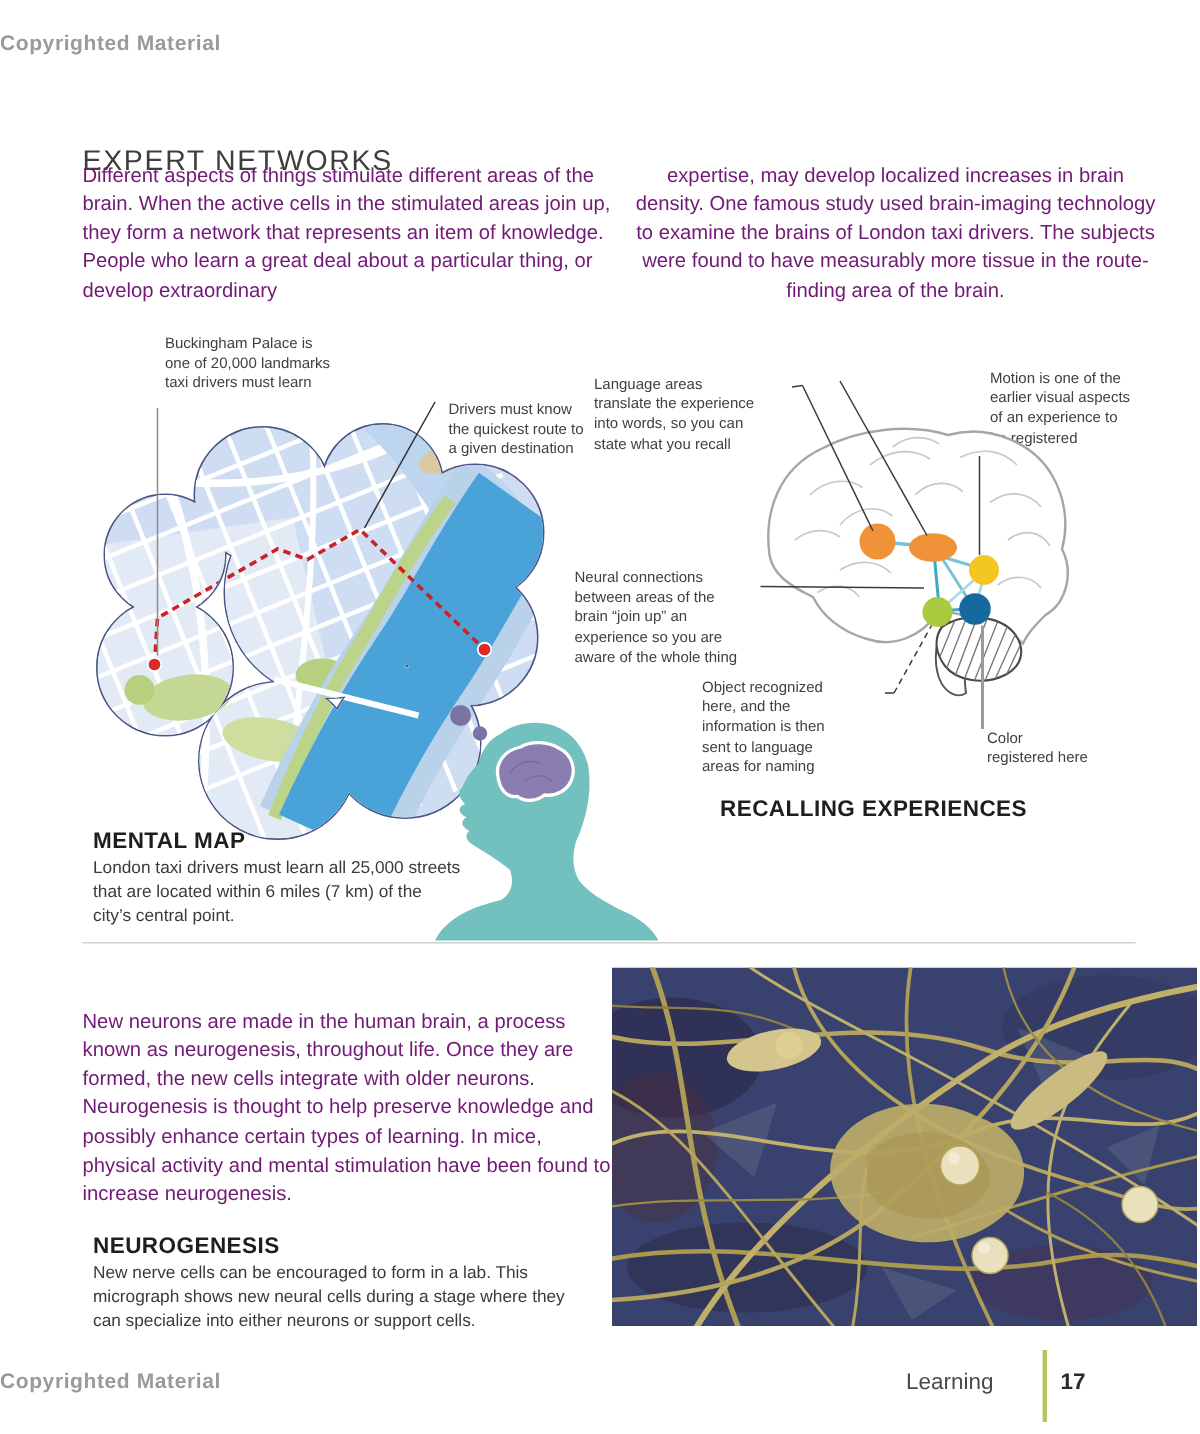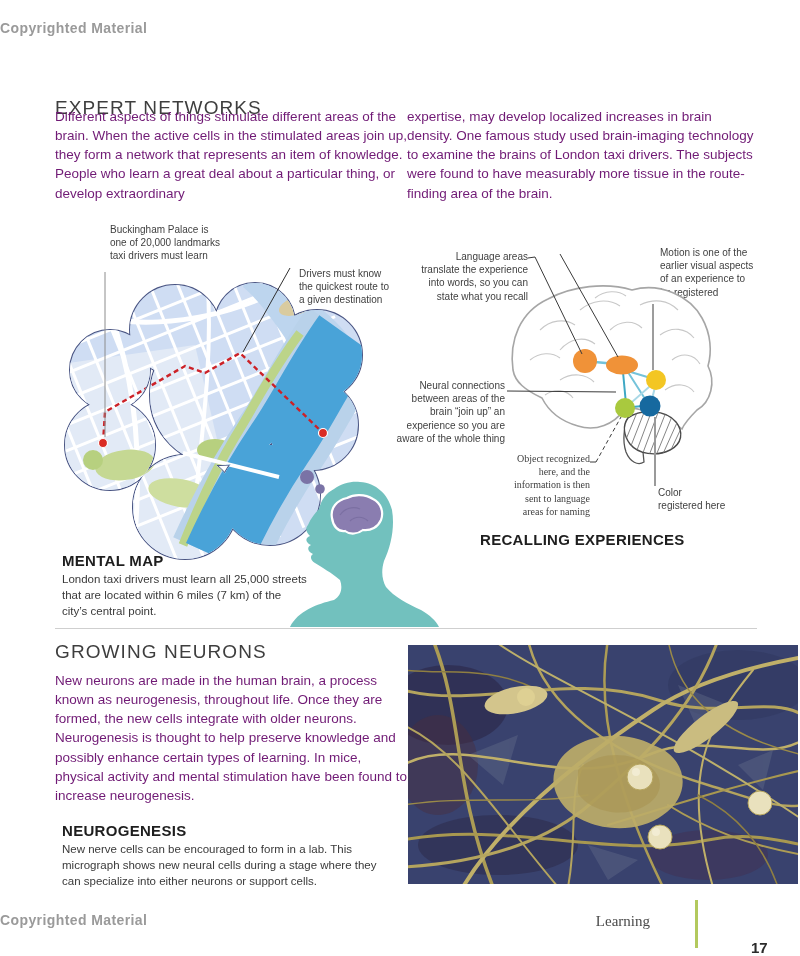--- a/index.html
+++ b/index.html
@@ -3,39 +3,39 @@
 <meta charset="utf-8">
 <style>
   html,body{margin:0;padding:0;background:#ffffff;}
   #page{position:relative;width:800px;height:956px;background:#ffffff;overflow:hidden;
         font-family:"Liberation Sans",sans-serif;color:#3a3a3a;}
   .abs{position:absolute;}
   .copyright{font-size:14px;font-weight:bold;color:#9a9a9a;letter-spacing:.4px;width:100%;}
   .section-h{font-size:19px;font-weight:400;letter-spacing:1.1px;color:#3e3e3e;}
   .body-col{font-size:13.5px;line-height:1.42;color:#701a75;}
   .fig-label{font-size:10px;line-height:1.32;color:#3f3f3f;white-space:pre-line;}
-  .ra{text-align:right;}
+  .ra{text-align:left;}
   .cap-title{font-size:15px;font-weight:bold;letter-spacing:.3px;color:#1e1e1e;margin:0 0 3px 0;}
   .cap-body{font-size:11.5px;line-height:1.38;color:#3a3a3a;margin:0;}
   .divider{height:1px;background:#cfcfcf;}
   .footer-section{font-size:15px;color:#4a4a4a;}
   .footer-num{font-size:15px;font-weight:bold;color:#2b2b2b;}
   .accent-bar{width:3px;height:48px;background:#b3c95e;}
   svg{display:block;}
 </style>
 </head>
 <body>
 
 <div id="page">
 
   <div class="abs copyright" style="top:20px;left:0;">Copyrighted Material</div>
 
   <div class="abs section-h" style="left:55px;top:80px;margin-top:17px;">EXPERT NETWORKS</div>
   <div class="abs body-col" style="left:55px;top:107px;width:352px;">Different aspects of things stimulate different areas of the brain. When the active cells in the stimulated areas join up, they form a network that represents an item of knowledge. People who learn a great deal about a particular thing, or develop extraordinary</div>
-  <div class="abs body-col" style="left:407px;top:107px;width:352px;">expertise, may develop localized increases in brain density. One famous study used brain-imaging technology to examine the brains of London taxi drivers. The subjects were found to have measurably more tissue in the route-finding area of the brain.</div>
+  <div class="abs body-col" style="left:421px;top:107px;width:352px;text-align:center;">expertise, may develop localized increases in brain density. One famous study used brain-imaging technology to examine the brains of London taxi drivers. The subjects were found to have measurably more tissue in the route-finding area of the brain.</div>
 
   <div class="abs fig-label" style="left:110px;top:223px;width:170px;">Buckingham Palace is
 one of 20,000 landmarks
 taxi drivers must learn</div>
   <div class="abs fig-label" style="left:299px;top:223px;width:132px;margin-top:44px;">Drivers must know
 the quickest route to
 a given destination</div>
 
   <svg class="abs" style="left:55px;top:215px;" width="410" height="415" viewBox="0 0 410 415">
     <defs>
@@ -144,21 +144,21 @@
 state what you recall</div>
   <div class="abs fig-label" style="left:660px;top:246px;width:110px;">Motion is one of the
 earlier visual aspects
 of an experience to
 be registered</div>
   <div class="abs fig-label ra" style="left:383px;top:379px;width:122px;">Neural connections
 between areas of the
 brain “join up” an
 experience so you are
 aware of the whole thing</div>
-  <div class="abs fig-label ra" style="left:468px;top:452px;width:122px;font-family:Liberation Serif, serif;">Object recognized
+  <div class="abs fig-label ra" style="left:468px;top:452px;width:122px;">Object recognized
 here, and the
 information is then
 sent to language
 areas for naming</div>
   <div class="abs fig-label" style="left:658px;top:486px;width:100px;">Color
 registered here</div>
 
   <svg class="abs" style="left:410px;top:240px;" width="360" height="280" viewBox="0 0 360 280">
     <defs>
       <clipPath id="cerebClip">
@@ -236,21 +236,20 @@
   <div class="abs" style="left:62px;top:552px;width:245px;">
     <p class="cap-title">MENTAL MAP</p>
     <p class="cap-body">London taxi drivers must learn all 25,000 streets that are located within 6 miles (7 km) of the city’s central point.</p>
   </div>
   <div class="abs" style="left:480px;top:531px;width:292px;">
     <p class="cap-title">RECALLING EXPERIENCES</p>
   </div>
 
   <div class="abs divider" style="left:55px;top:628px;width:702px;"></div>
 
-  <div class="abs section-h" style="left:55px;top:641px;">GROWING NEURONS</div>
   <div class="abs body-col" style="left:55px;top:671px;width:352px;">New neurons are made in the human brain, a process known as neurogenesis, throughout life. Once they are formed, the new cells integrate with older neurons. Neurogenesis is thought to help preserve knowledge and possibly enhance certain types of learning. In mice, physical activity and mental stimulation have been found to increase neurogenesis.</div>
   <div class="abs" style="left:62px;top:822px;width:318px;">
     <p class="cap-title">NEUROGENESIS</p>
     <p class="cap-body">New nerve cells can be encouraged to form in a lab. This micrograph shows new neural cells during a stage where they can specialize into either neurons or support cells.</p>
   </div>
 
   <svg class="abs" style="left:408px;top:645px;" width="390" height="239" viewBox="0 0 390 239">
     <rect width="390" height="239" fill="#39426e"></rect>
     <g>
       <ellipse cx="40" cy="60" rx="60" ry="40" fill="#2c2746" opacity="0.6"></ellipse>
@@ -293,17 +292,17 @@
       <circle cx="232" cy="132" r="13" fill="#e9e1bd" stroke="#b6a55e"></circle>
       <circle cx="252" cy="192" r="12" fill="#e9e1bd" stroke="#b6a55e"></circle>
       <circle cx="352" cy="158" r="12" fill="#e9e1bd" stroke="#b6a55e"></circle>
       <circle cx="118" cy="52" r="9" fill="#ded093"></circle>
       <circle cx="228" cy="127" r="4" fill="#f4efd8" opacity="0.8"></circle>
       <circle cx="248" cy="187" r="4" fill="#f4efd8" opacity="0.8"></circle>
     </g>
   </svg>
 
   <div class="abs copyright" style="top:912px;left:0;">Copyrighted Material</div>
-  <div class="abs footer-section" style="left:568px;top:913px;width:82px;text-align:right;font-family:Liberation Serif, serif;">Learning</div>
+  <div class="abs footer-section" style="left:604px;top:913px;width:82px;">Learning</div>
   <div class="abs accent-bar" style="left:695px;top:900px;"></div>
-  <div class="abs footer-num" style="left:707px;top:939px;margin-left:44px;">17</div>
+  <div class="abs footer-num" style="left:707px;top:913px;">17</div>
 
 </div>
 
 </body></html>

